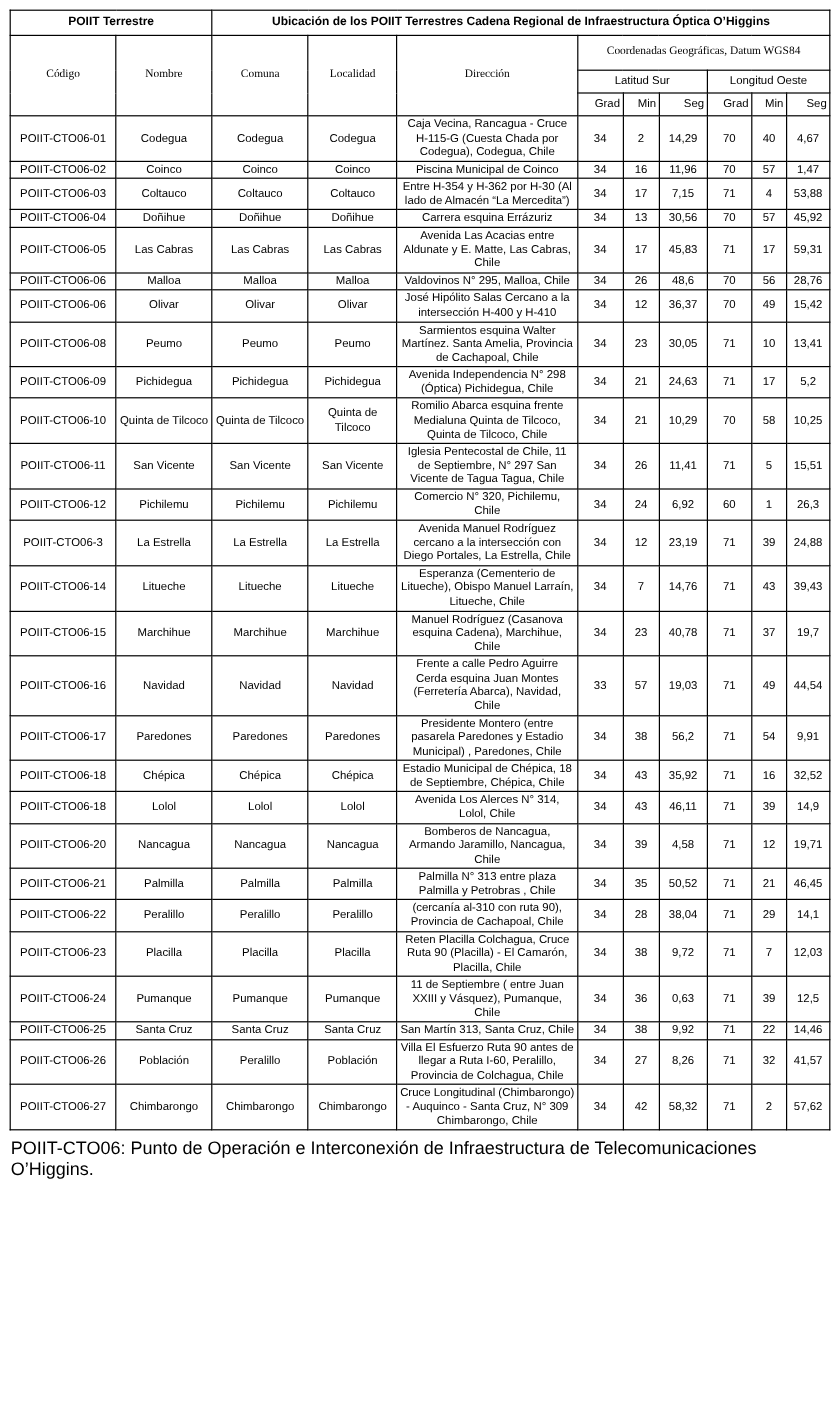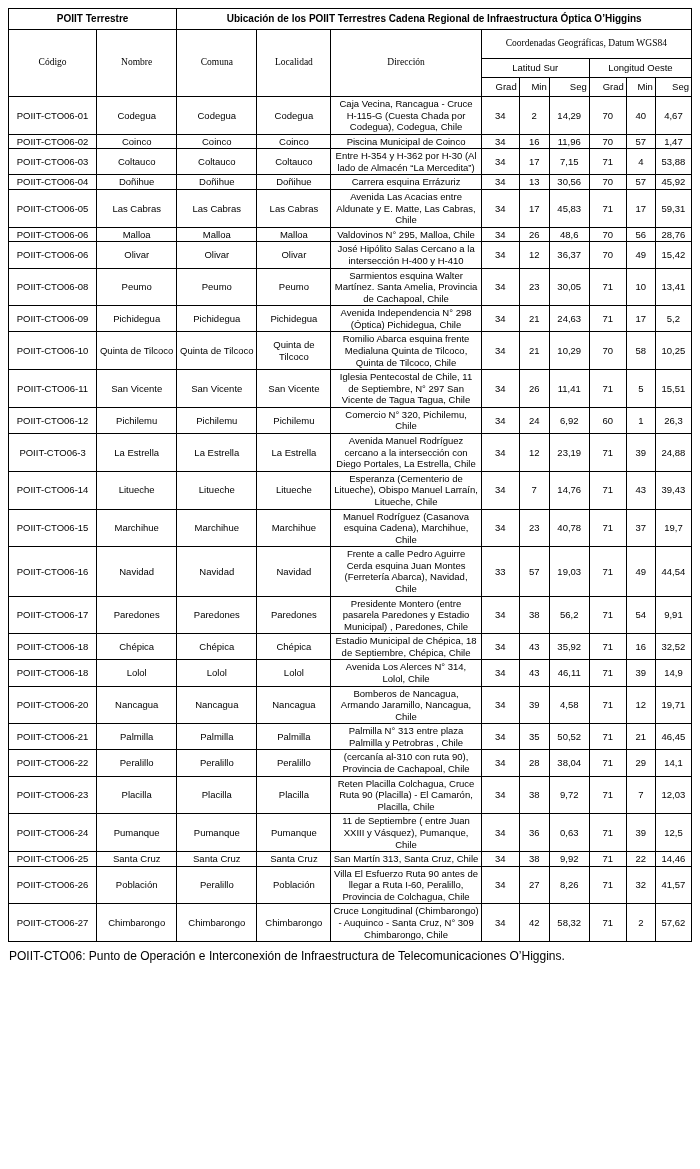--- a/index.html
+++ b/index.html
@@ -32,21 +32,21 @@
     overflow-wrap: break-word;
     word-wrap: break-word;
   }
   table.poiit .bold { font-weight: bold; font-size: 10px; }
   tr.top-row th { height: 18px; }
   tr.coord-row th { height: 26px; font-family: Liberation Serif, serif; }
   tr.latlon-row th { height: 16px; }
   tr.gms-row th { height: 16px; text-align: right; }
   td.direccion { padding: 1px 3px; margin-left: 22px; }
   .footnote {
-    font-size: 12px;
+    font-size: 15px;
     margin-top: 7px;
     padding-left: 1px;
     text-align: left;
   }
 </style>
 </head>
 <body>
 
 <div class="page">
   <table class="poiit">

